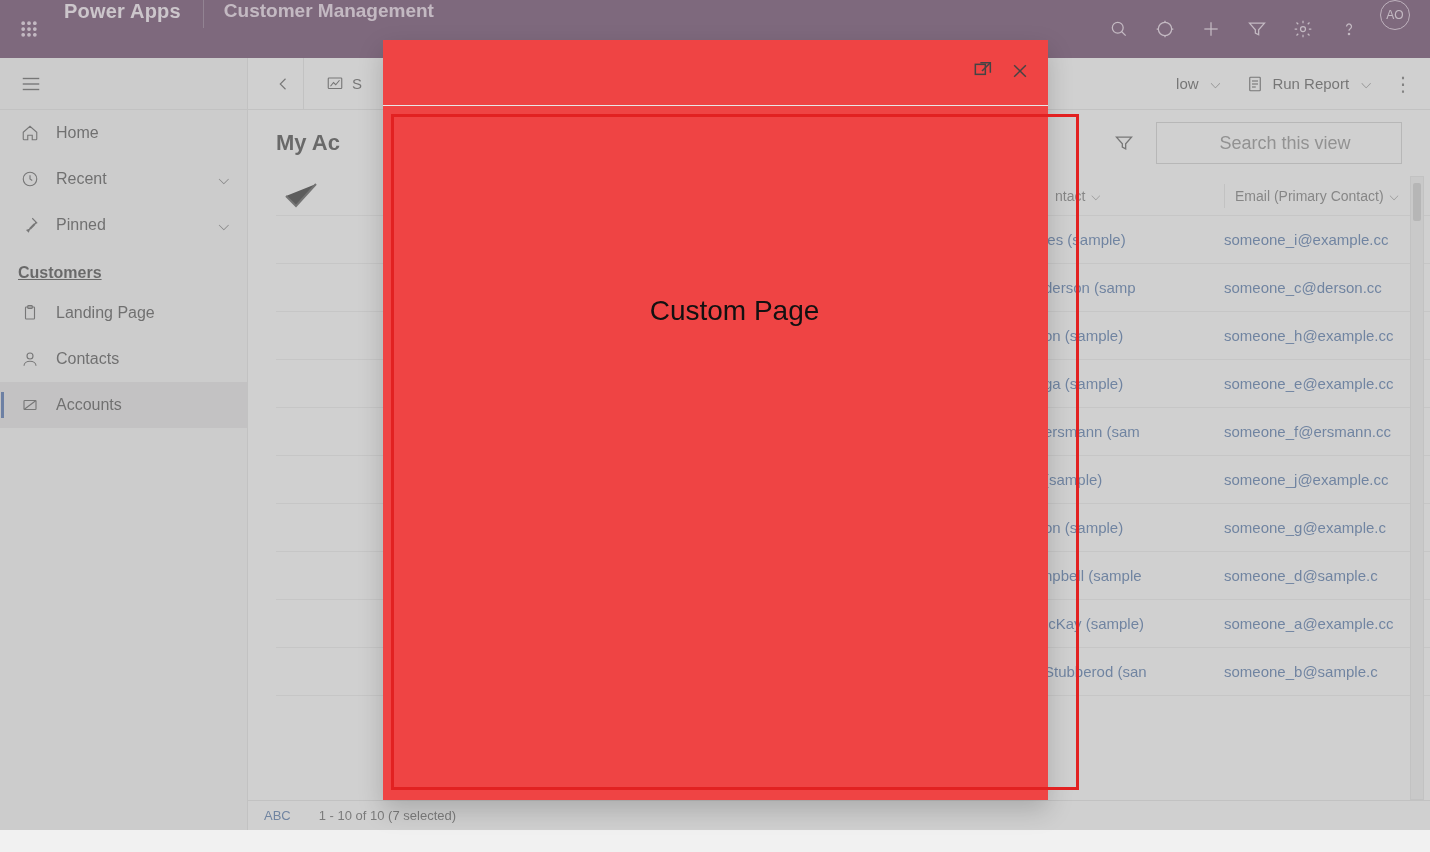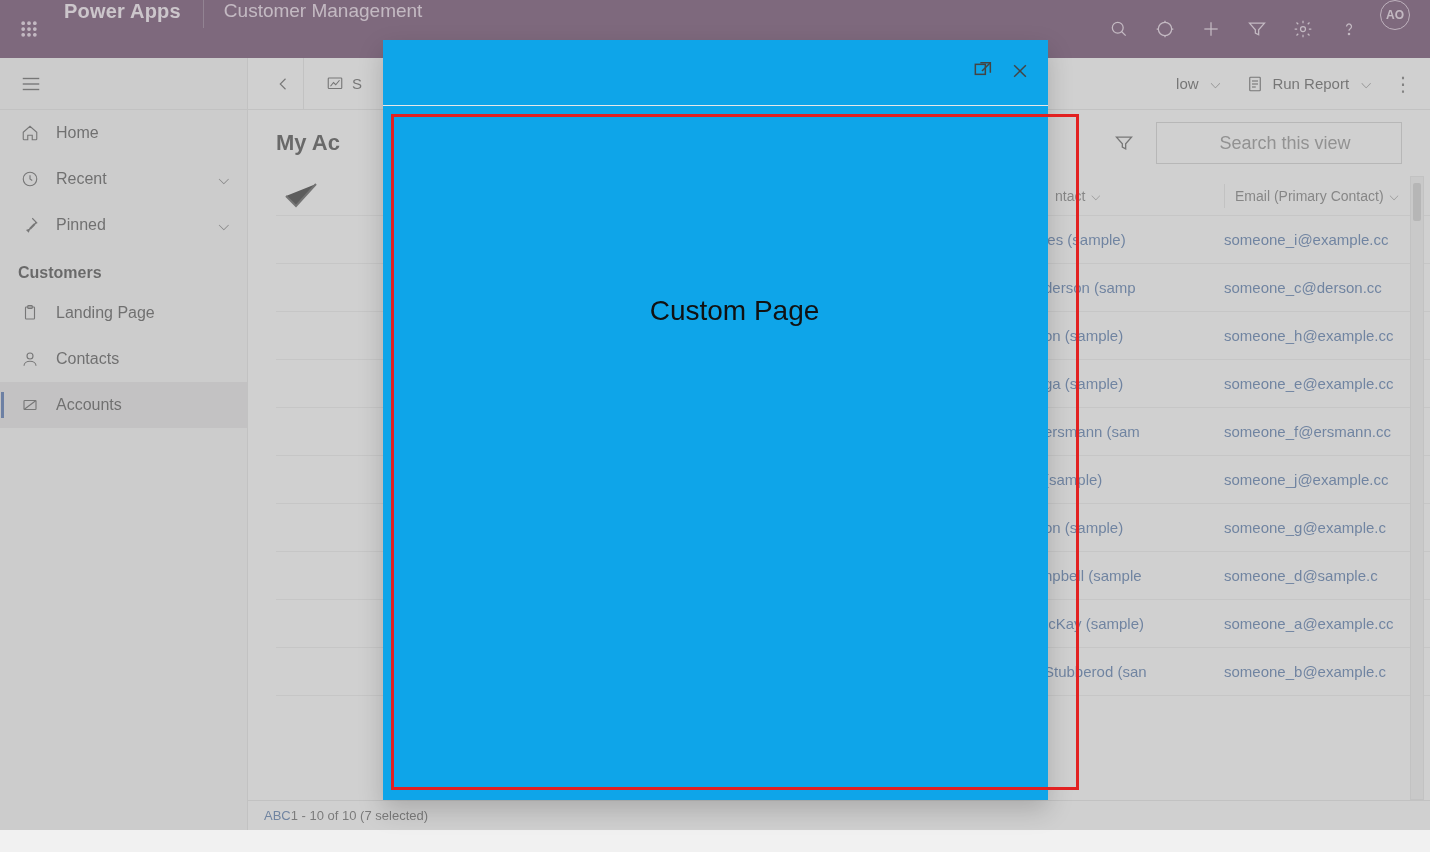--- a/index.html
+++ b/index.html
@@ -42,21 +42,21 @@
       letter-spacing: 0.2px;
     }
     .top-header .divider {
       width: 1px;
       height: 28px;
       background: rgba(255,255,255,0.25);
       margin: 0 20px 0 22px;
     }
     .top-header .app-name {
       font-size: 19px;
-      font-weight: 400;
+      font-weight: 700;
       color: #e3cde1;
     }
     .top-header .spacer { flex: 1; }
     .top-header .hdr-btn {
       width: 46px;
       height: 58px;
       display: flex;
       align-items: center;
       justify-content: center;
       font-size: 19px;
@@ -64,21 +64,21 @@
     }
     .top-header .avatar {
       width: 30px;
       height: 30px;
       border-radius: 50%;
       border: 1.5px solid #d7bcd5;
       display: flex;
       align-items: center;
       justify-content: center;
       font-size: 12px;
-      font-weight: 700;
+      font-weight: 400;
       margin-left: 8px;
       margin-right: 20px;
       color: #e3cde1;
     }
     .top-header svg { width: 20px; height: 20px; fill: none; stroke: #e3cde1; stroke-width: 1.5; }
 
     
     .sidebar {
       position: absolute;
       top: 58px;
@@ -112,20 +112,21 @@
       margin-left: auto;
       margin-right: 18px;
       font-size: 14px;
       color: #555;
     }
     .sidebar .group-header {
       font-size: 16px;
       font-weight: 600;
       color: #1b1b1b;
       padding: 16px 0 8px 18px;
+      text-decoration: underline;
     }
     .sidebar .nav-item.active {
       background: #e3e1e3;
     }
     .sidebar .nav-item.active::before {
       content: "";
       position: absolute;
       left: 1px;
       top: 10px;
       bottom: 10px;
@@ -262,20 +263,21 @@
     }
 
     .status-bar {
       height: 30px;
       border-top: 1px solid #e1e1e1;
       display: flex;
       align-items: center;
       padding: 0 16px;
       font-size: 13px;
       color: #2b5797;
+      gap: 28px;
     }
     .status-bar span:nth-child(2) { color: #444; }
 
     
     .chrome-bottom {
       position: absolute;
       left: 0; right: 0; bottom: 0;
       height: 22px;
       background: #f1f1f1;
     }
@@ -288,21 +290,21 @@
       display: flex;
       align-items: flex-start;
       justify-content: center;
     }
 
     .dialog {
       position: relative;
       margin-top: 40px;
       width: 665px;
       height: 760px;
-      background: #0ea5e9;
+      background: #ef4444;
       box-shadow: 0 10px 24px rgba(0,0,0,0.18);
     }
     .dialog-head {
       height: 66px;
       border-bottom: 1px solid #e8e8e8;
       display: flex;
       align-items: center;
       justify-content: flex-end;
       gap: 18px;
       padding-right: 18px;
@@ -580,21 +582,21 @@
       <div class="grid-row">
           <div class="col-check"></div>
           <div class="col-spacer"></div>
           <div class="col-contact">IcKay (sample)</div>
           <div class="col-email">someone_a@example.cc</div>
         </div>
       <div class="grid-row">
           <div class="col-check"></div>
           <div class="col-spacer"></div>
           <div class="col-contact">Stubberod (san</div>
-          <div class="col-email">someone_b@example.c</div>
+          <div class="col-email">someone_b@sample.c</div>
         </div>
     </div>
 
     <div class="right-scroll">
       <div class="thumb"></div>
     </div>
   </div>
 
   <div class="status-bar">
     <span>ABC</span>

